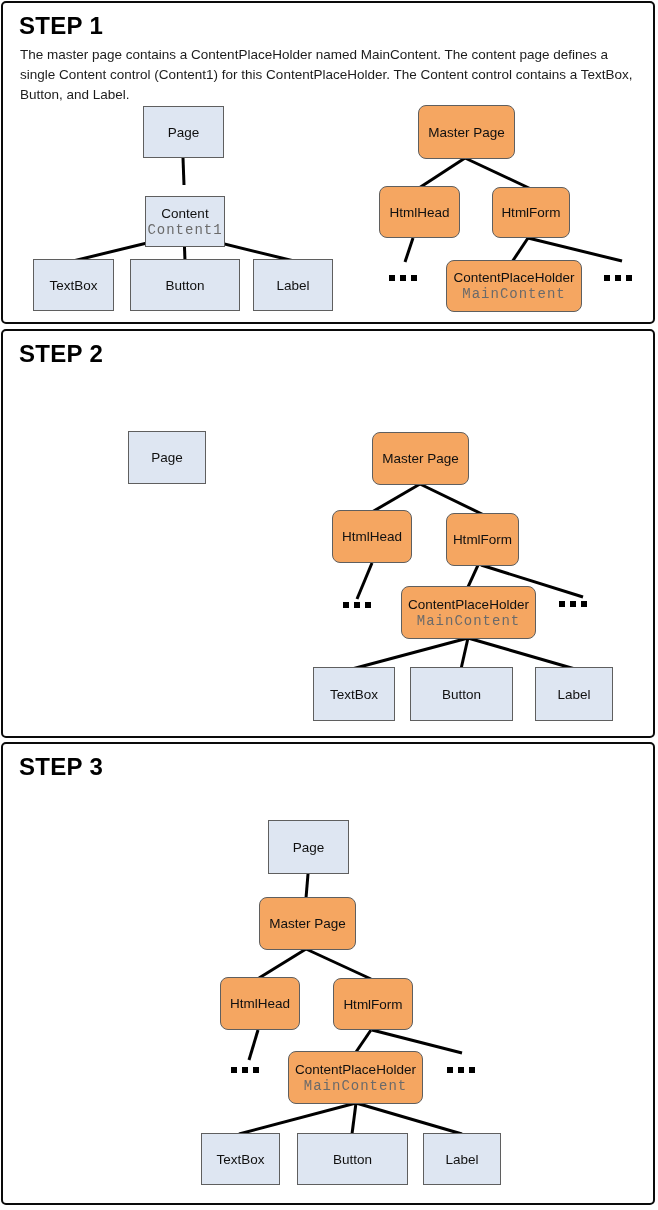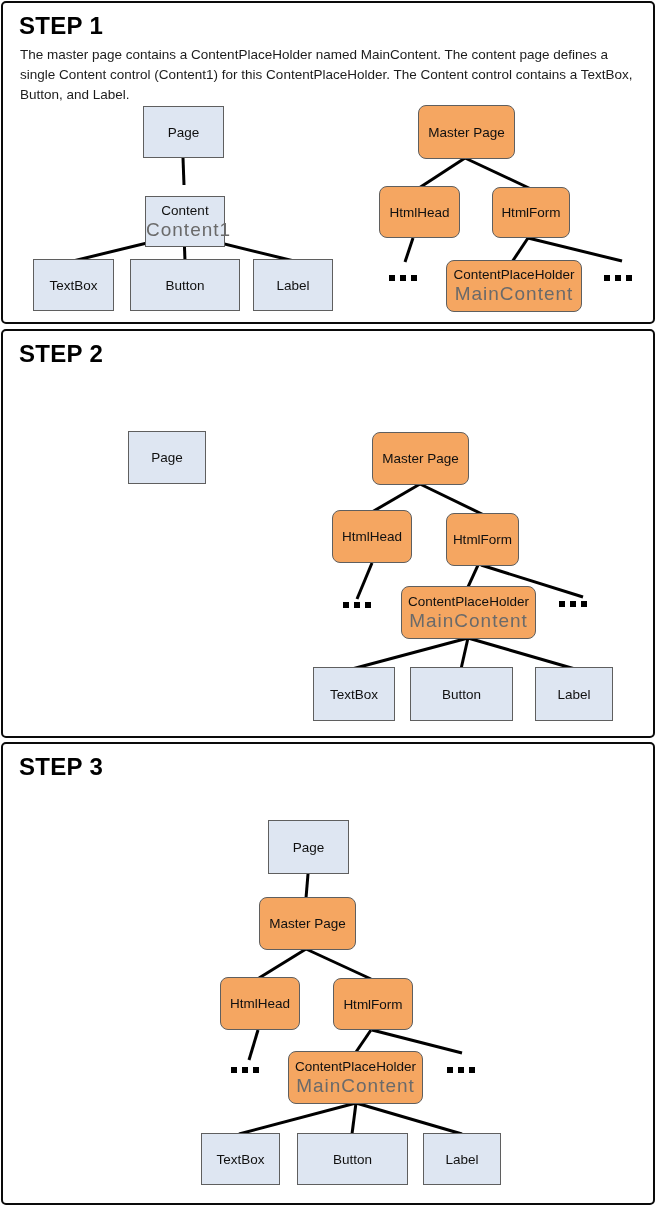--- a/index.html
+++ b/index.html
@@ -9,22 +9,22 @@
          background:#fff;border:2px solid var(--panel-border,#0a0a0a);border-radius:5px;z-index:0;}
   .panel h2{margin:0;padding:9px 0 0 16px;font-size:24px;font-weight:bold;color:#000;letter-spacing:.3px;}
   .panel p{margin:5px 0 0 0;padding:0 20px 0 17px;font-size:13.5px;line-height:20px;color:#1c1c1c;max-width:622px;}
   .connectors{position:absolute;left:0;top:0;z-index:1;pointer-events:none;}
   .connectors line{stroke:var(--line,#000);stroke-width:3;}
   .node{position:absolute;box-sizing:border-box;z-index:2;
         display:flex;flex-direction:column;justify-content:center;
         border:1px solid var(--box-border,#5f5f5f);background:var(--blue,#dee6f2);
         font-size:13.5px;color:#101010;text-align:center;}
   .node.orange{background:var(--orange,#f5a661);border-radius:8px;}
-  .node .sub{font-family:Liberation Sans, sans-serif;
-             font-size:19px;color:var(--sub,#6a6a6a);margin-top:1px;letter-spacing:1px;}
+  .node .sub{font-family:Liberation Mono, monospace;
+             font-size:14px;color:var(--sub,#6a6a6a);margin-top:1px;letter-spacing:1px;}
   .dots{position:absolute;z-index:2;display:flex;gap:5px;}
   .dots i{display:block;width:6px;height:6px;background:#000;}
 </style>
 </head>
 <body>
 
 <div class="page">
 
   <section class="panel" style="top:1px;height:323px;">
     <h2>STEP 1</h2>

